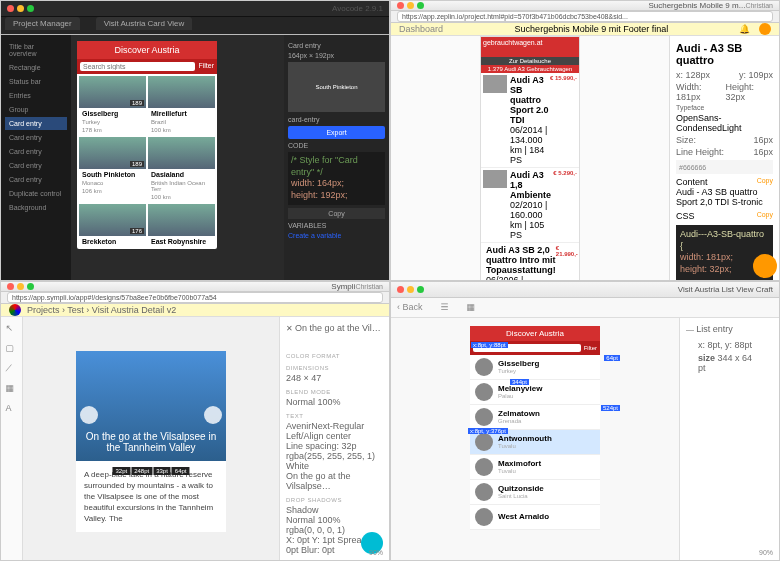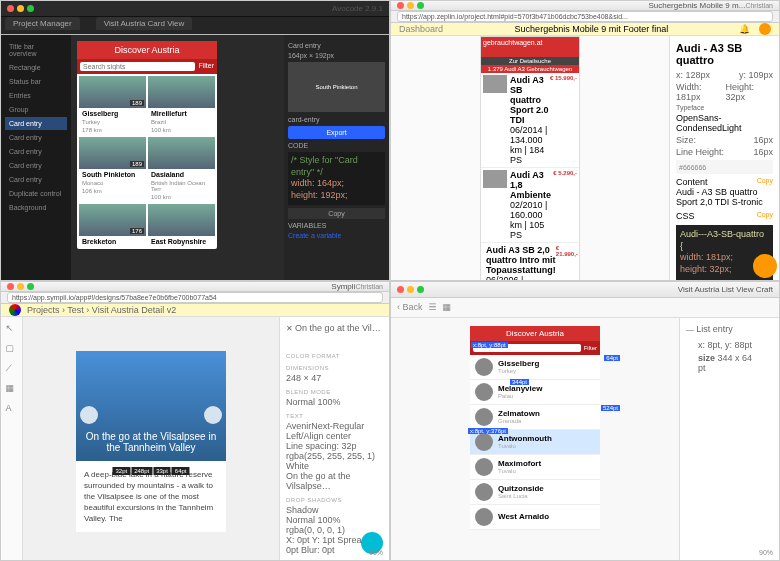--- a/index.html
+++ b/index.html
@@ -77,21 +77,21 @@
 .blmock .ruler{position:absolute;bottom:-14px;left:50%;transform:translateX(-50%);display:flex;gap:1px}
 .blmock .ruler span{background:#222;color:#fff;font-size:6px;padding:1px 3px}
 .blmock .body{padding:8px;font-size:8px;color:#444;line-height:1.4}
 .blside{width:110px;background:#fff;border-left:1px solid #ddd;padding:6px;font-size:7px;color:#666}
 .blside .sec{margin-bottom:6px}
 .blside .lbl{text-transform:uppercase;font-size:6px;color:#aaa;margin-bottom:2px;letter-spacing:.5px}
 .blfab{position:absolute;bottom:6px;right:6px;width:22px;height:22px;background:#00bcd4;border-radius:50%}
 
 
 .br{display:flex;flex-direction:column;background:#f8f8f8}
-.brtop{height:20px;border-bottom:1px solid #ddd;display:flex;align-items:center;padding:0 6px;gap:6px;color:#888}
+.brtop{height:20px;border-bottom:1px solid #ddd;display:flex;align-items:center;padding:0 6px;gap:18px;color:#888}
 .brbody{flex:1;display:flex}
 .brmain{flex:1;display:flex;align-items:flex-start;justify-content:center;padding:8px}
 .brmock{width:130px;background:#fff}
 .brmock .h{background:#d32f2f;color:#fff;text-align:center;padding:3px;font-size:8px}
 .brmock .srch{background:#b71c1c;padding:3px;display:flex;align-items:center;justify-content:space-between}
 .brmock .srch .inp{background:#fff;border-radius:2px;padding:1px 3px;font-size:6px;color:#888;flex:1;margin-right:3px;position:relative}
 .brmock .srch .inp .ov{position:absolute;left:-2px;top:-2px;background:#2962ff;color:#fff;font-size:6px;padding:0 2px}
 .brmock .srch span{color:#fff;font-size:6px}
 .brmock .li{display:flex;align-items:center;padding:3px 5px;border-bottom:1px solid #eee;position:relative}
 .brmock .li .av{width:18px;height:18px;border-radius:50%;background:#888;margin-right:5px}

